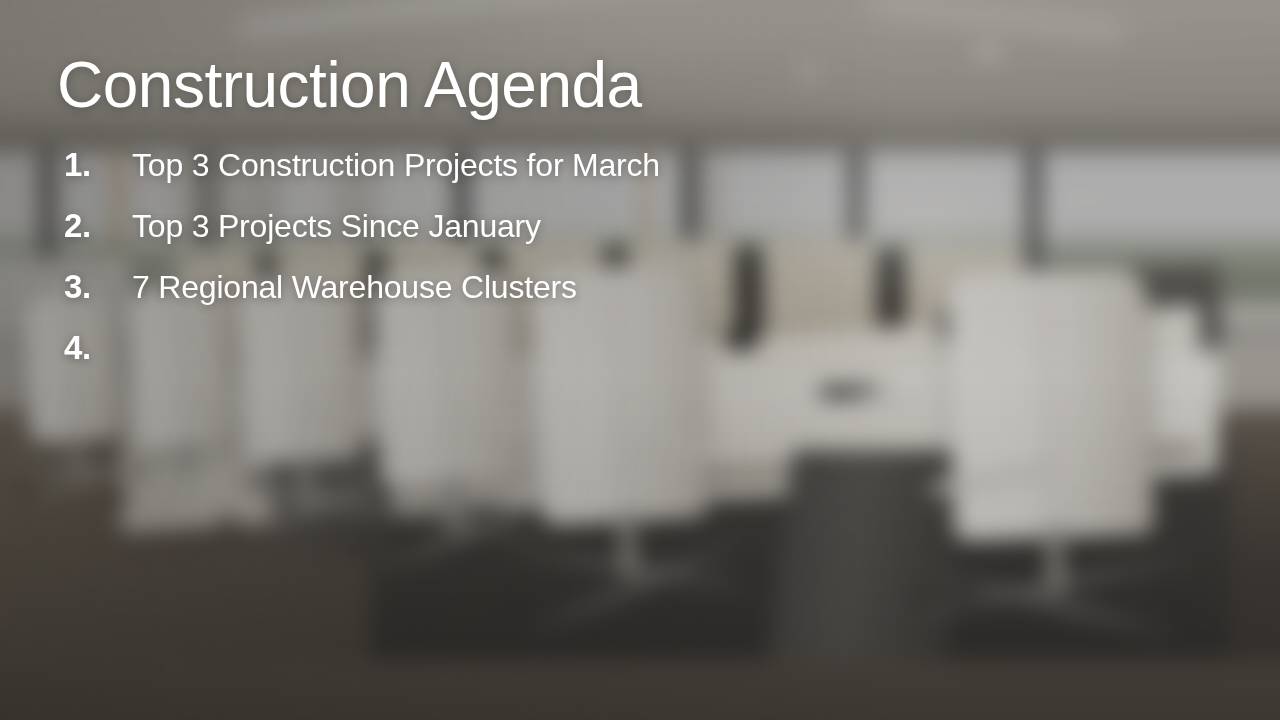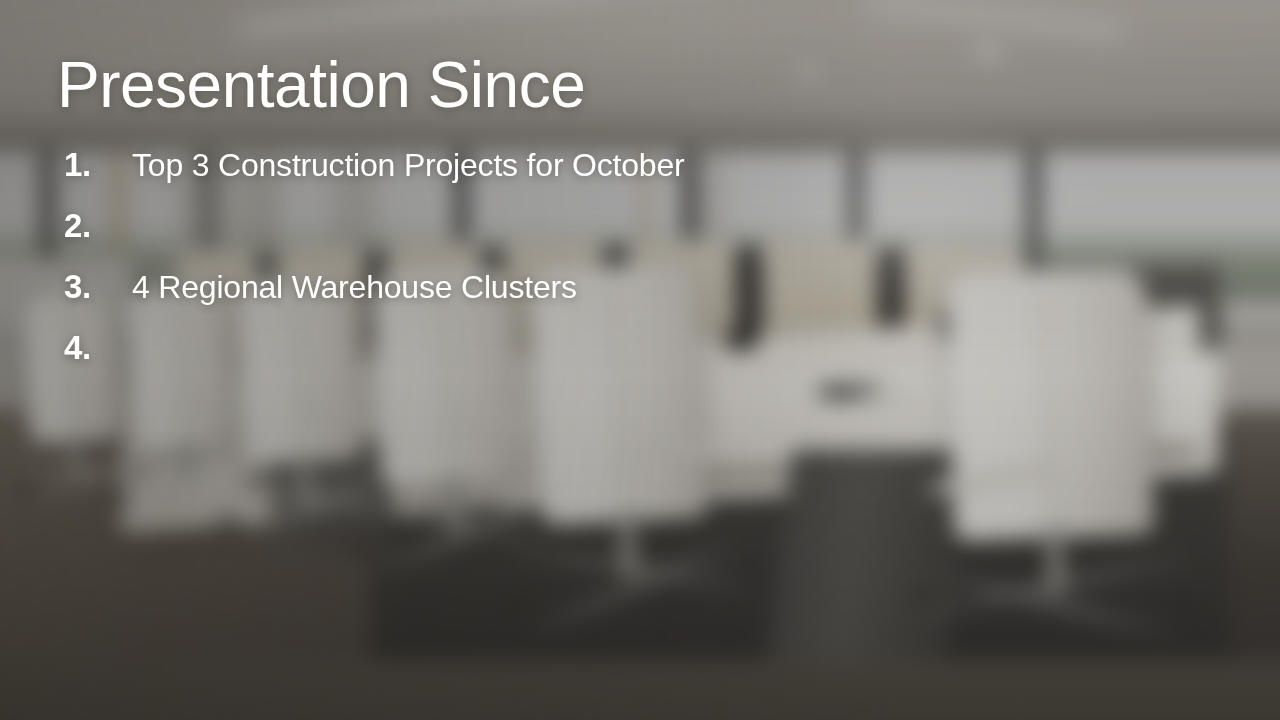--- a/index.html
+++ b/index.html
@@ -513,36 +513,37 @@
     <div class="bloom" style="left:820px; top:170px; width:320px; height:200px; background:radial-gradient(ellipse at center, rgba(255,255,255,0.30), rgba(255,255,255,0) 70%);"></div>
     <div class="bloom" style="left:120px; top:180px; width:260px; height:180px; background:radial-gradient(ellipse at center, rgba(255,255,255,0.18), rgba(255,255,255,0) 70%);"></div>
     <div class="bloom" style="left:380px; top:-40px; width:520px; height:200px; background:radial-gradient(ellipse at center, rgba(255,252,240,0.22), rgba(255,255,255,0) 72%);"></div>
   </div>
 
   <div class="scrim"></div>
   <div class="scrim-left"></div>
 
   <div class="content">
 
-    <div class="slide-title">Presentation Since</div>
+    <div class="slide-title">Construction Agenda</div>
 
     <div class="agenda-list">
 
       <div class="agenda-item">
         <span class="agenda-num">1.</span>
-        <span class="agenda-text">Top 3 Construction Projects for October</span>
+        <span class="agenda-text">Top 3 Construction Projects for March</span>
       </div>
 
       <div class="agenda-item">
         <span class="agenda-num">2.</span>
+        <span class="agenda-text">Top 3 Projects Since January</span>
       </div>
 
       <div class="agenda-item">
         <span class="agenda-num">3.</span>
-        <span class="agenda-text">4 Regional Warehouse Clusters</span>
+        <span class="agenda-text">7 Regional Warehouse Clusters</span>
       </div>
 
       <div class="agenda-item">
         <span class="agenda-num">4.</span>
       </div>
 
     </div>
   </div>
 </div>
 

